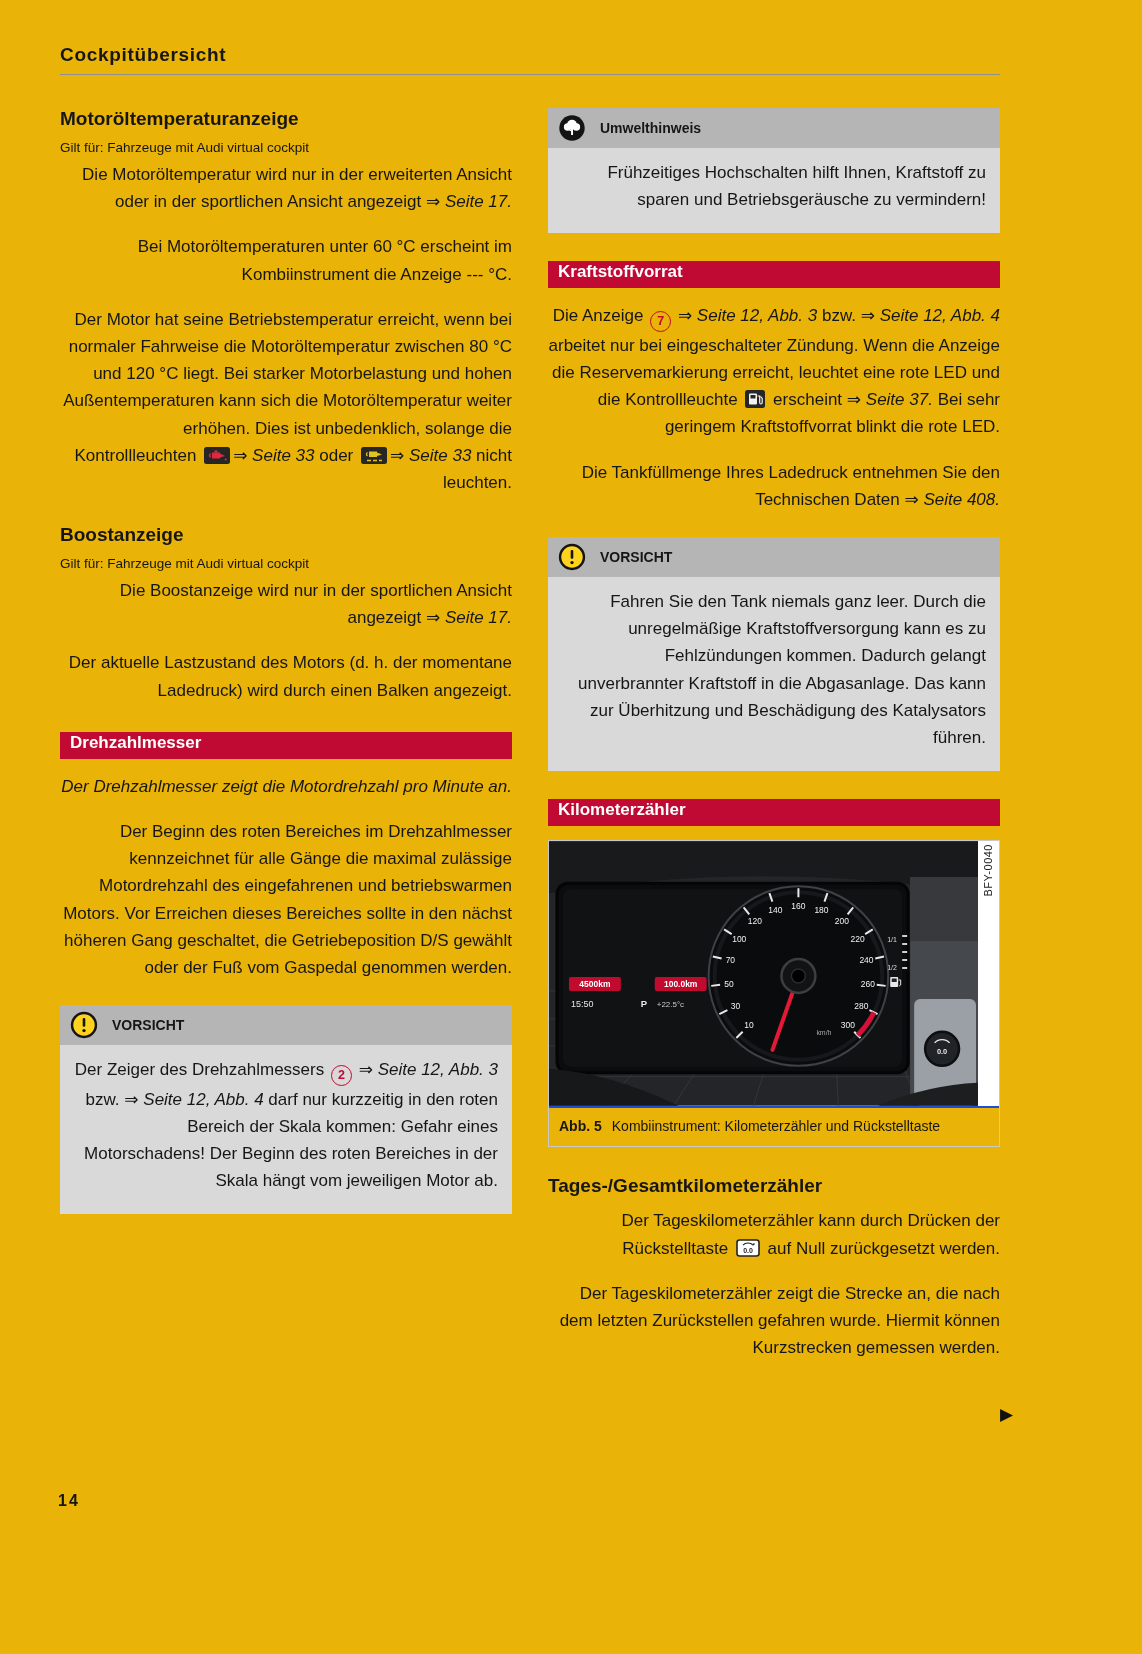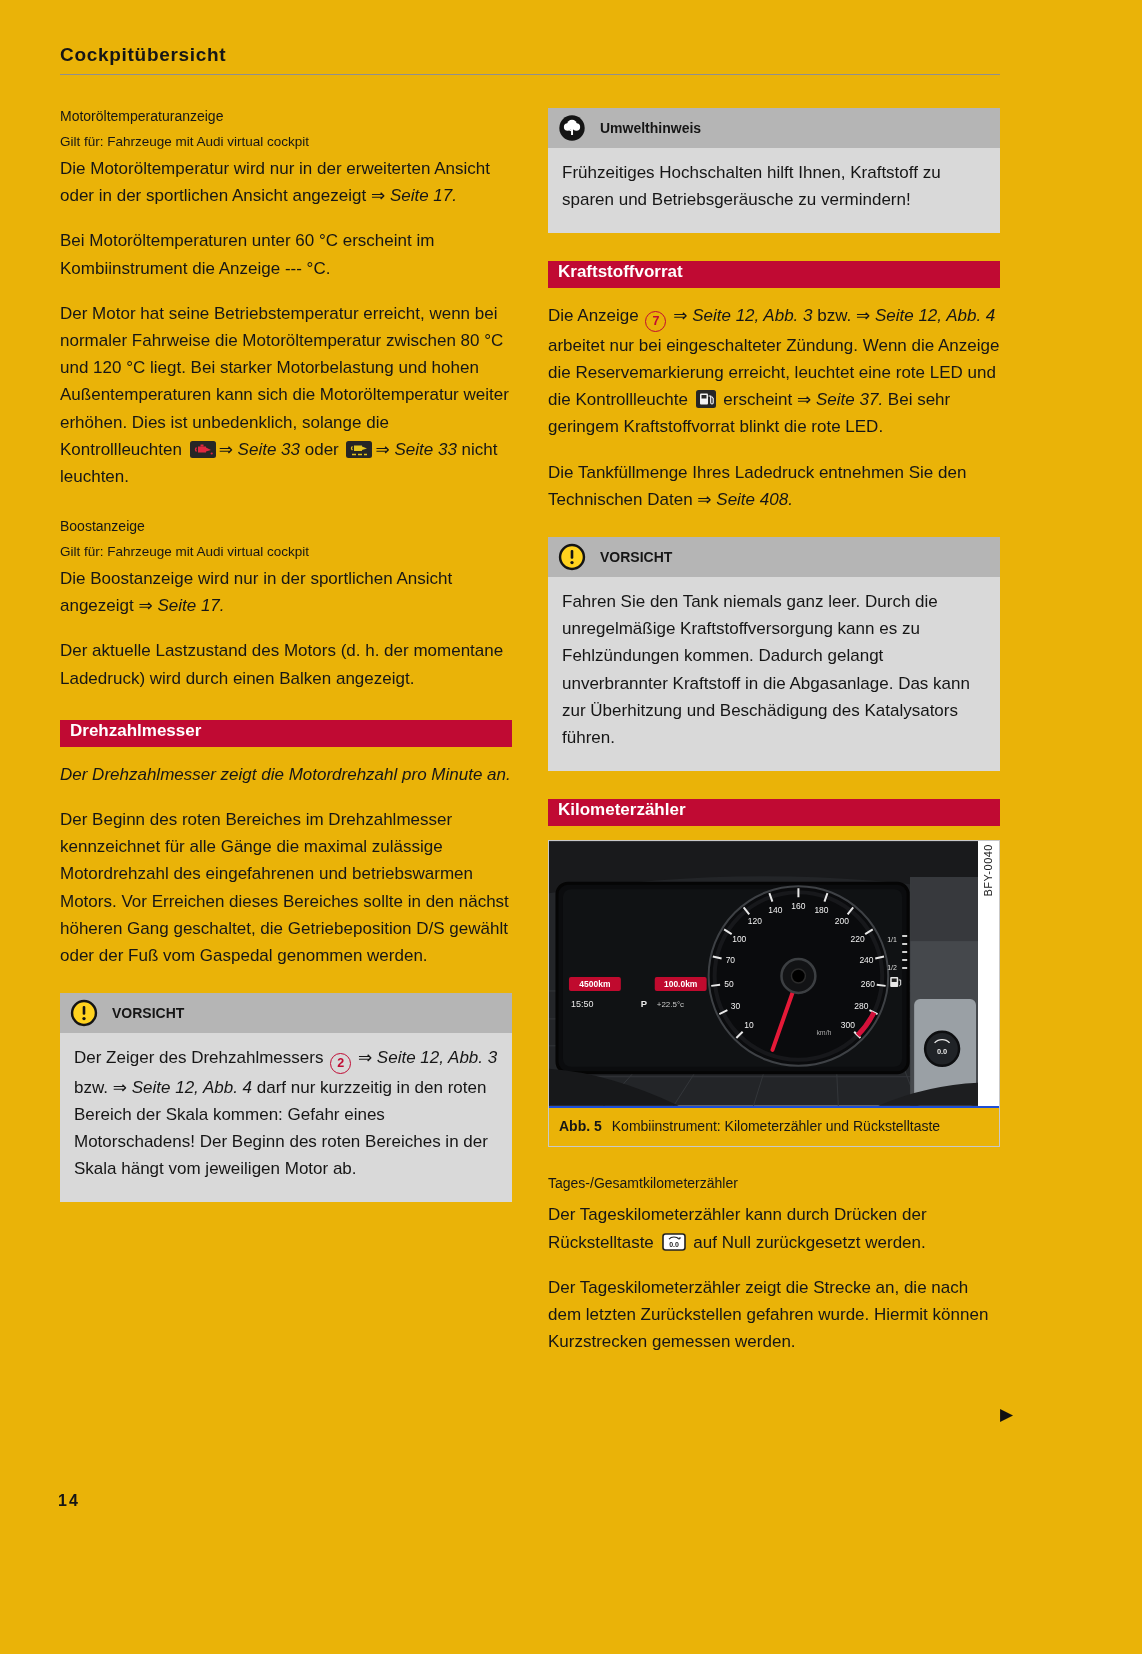--- a/index.html
+++ b/index.html
@@ -3,24 +3,24 @@
 <meta charset="utf-8">
 <style>
   html,body{margin:0;padding:0;background:#e9e9e9;}
   .page{position:relative;width:1142px;height:1654px;background:#eab308;margin:0 auto;
         font-family:"Liberation Sans","DejaVu Sans",sans-serif;color:#161616;overflow:hidden;}
   .header-title{position:absolute;left:60px;top:44px;font-size:19px;font-weight:bold;letter-spacing:.7px;}
   .header-rule{position:absolute;left:60px;top:74px;width:940px;height:1px;background:#8f8f8f;}
   .col{position:absolute;top:100px;width:452px;}
   .col-left{left:60px;}
   .col-right{left:548px;}
-  h2.sec{font-size:14px;font-weight:normal;margin:28px 0 10px;}
+  h2.sec{font-size:19px;font-weight:bold;margin:28px 0 10px;}
   h2.sec.first{margin-top:8px;}
   .applies{font-size:13.5px;margin:0 0 6px;}
-  .para{font-size:17px;line-height:1.6;margin:0 0 18px;text-align:left;}
+  .para{font-size:17px;line-height:1.6;margin:0 0 18px;text-align:right;}
   .xref{font-style:italic;}
   .lead{font-style:italic;}
   .banner{background:#c00a33;color:#fff;font-weight:bold;font-size:17px;
           padding:1px 10px 6px;margin:28px 0 14px;}
   .notebox{margin:24px 0 22px;}
   .notebox-head{background:#b5b5b5;display:flex;align-items:center;gap:14px;padding:4px 10px;min-height:32px;}
   .notebox-title{font-weight:bold;font-size:14px;}
   .notebox-body{background:#d9d9d9;padding:11px 14px 20px;}
   .notebox-body .para{margin:0;}
   .note-icon{display:inline-flex;}

